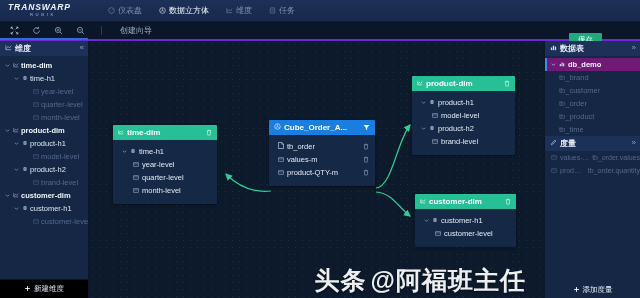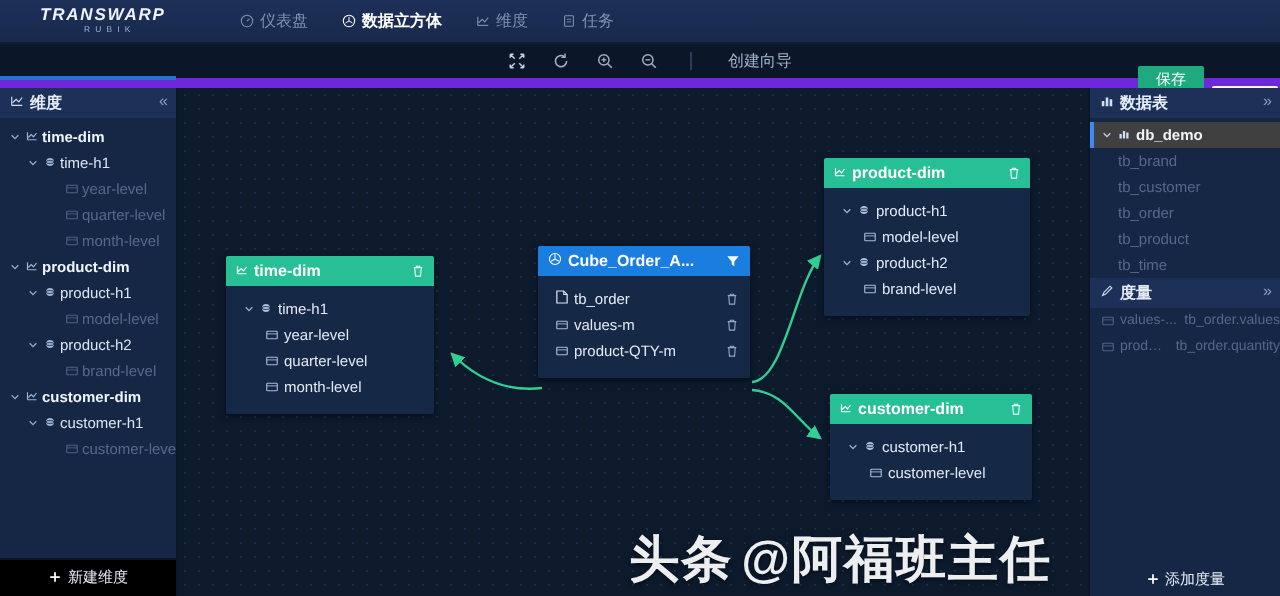--- a/index.html
+++ b/index.html
@@ -8,34 +8,34 @@
     background:#0c1a2c;
     font-family:"Liberation Sans","DejaVu Sans",sans-serif;
     font-size:8px;color:#cdd9ea;
     -webkit-font-smoothing:antialiased;
   }
   .app{position:absolute;inset:0;display:flex;flex-direction:column;}
 
   
   .topnav{height:21px;flex:0 0 21px;background:linear-gradient(180deg,#1d3059 0%,#19294c 100%);
           display:flex;align-items:center;position:relative;border-bottom:1px solid #0e1c33;}
-  .logo{width:92px;padding-left:20px;display:flex;flex-direction:column;justify-content:center;}
+  .logo{width:92px;padding-left:8px;display:flex;flex-direction:column;justify-content:center;}
   .logo .l1{font-style:italic;font-weight:bold;font-size:8.5px;letter-spacing:.9px;color:#eef3fb;line-height:9px;}
   .logo .l2{font-size:4.2px;letter-spacing:2.6px;color:#9fb3d2;line-height:6px;padding-left:22px;}
   .navitems{display:flex;align-items:center;gap:13px;margin-left:6px;}
   .navitem{display:flex;align-items:center;gap:3px;color:#7d92b4;font-size:8px;white-space:nowrap;cursor:default;padding:2px 2px;}
-  .navitem.active{color:#ffffff;font-weight:bold;}
+  .navitem.active{color:#ffffff;font-weight:normal;}
   .navitem svg{display:block;}
   .userbox{position:absolute;right:8px;top:16px;height:21px;display:flex;align-items:center;gap:18px;}
   .avatar{width:10px;height:10px;border-radius:50%;background:#3f6197;display:flex;align-items:center;justify-content:center;}
   .uname{color:#dfe8f5;font-size:8px;}
 
   
   .toolbar{height:17px;flex:0 0 17px;background:#0b1729;display:flex;align-items:center;position:relative;
-           border-bottom:5px solid #6d28d9;justify-content:center;}
+           border-bottom:2px solid #6d28d9;}
   .tbicons{display:flex;align-items:center;gap:11px;padding-left:9px;}
   .tbicon{width:11px;height:11px;display:flex;align-items:center;justify-content:center;cursor:pointer;}
   .tbsep{width:1px;height:9px;background:#2b3d59;margin:0 7px 0 4px;}
   .tbtext{color:#9fb0c9;font-size:8px;cursor:pointer;}
   .tbright{position:absolute;right:1px;top:1px;display:flex;gap:4px;align-items:center;}
   .btn{font-size:7.5px;padding:2px 9px;border-radius:1px;cursor:pointer;line-height:10px;}
   .btn-save{background:#1faa7d;color:#ffffff;}
   .btn-exit{background:#f2f5f9;color:#3b4a60;margin-top:20px;}
   .tbaccent{position:absolute;left:0;bottom:-1px;width:88px;height:2px;background:#2b6fd6;}
 
@@ -79,21 +79,21 @@
   .nl0{padding-left:8px;}
   .nl1{padding-left:20px;}
   .nl-m{padding-left:9px;}
 
   
   .rsb{width:95px;flex:0 0 95px;background:#152744;display:flex;flex-direction:column;
        border-left:1px solid #0b1729;}
   .rtree{padding-top:2px;}
   .rrow{display:flex;align-items:center;height:13px;gap:3px;white-space:nowrap;cursor:pointer;position:relative;}
   .rrow .rlabel{font-size:7.5px;}
-  .sel{background:#404040;}
+  .sel{background:#701a75;}
   .sel:before{content:"";position:absolute;left:0;top:0;bottom:0;width:2px;background:#3d8bf2;}
   .rl0{padding-left:5px;}
   .rl1{padding-left:14px;}
   .addbar{height:16px;display:flex;align-items:center;justify-content:center;gap:3px;
           color:#eaf0fa;font-size:7.5px;cursor:pointer;}
   .measrow{display:flex;align-items:center;height:13px;gap:3px;padding-left:6px;white-space:nowrap;cursor:pointer;}
   .measrow .mname{font-size:7px;color:#54688b;width:33px;overflow:hidden;text-overflow:ellipsis;}
   .measrow .msrc{font-size:7px;color:#54688b;}
   .spacer{flex:1 1 auto;}
 

